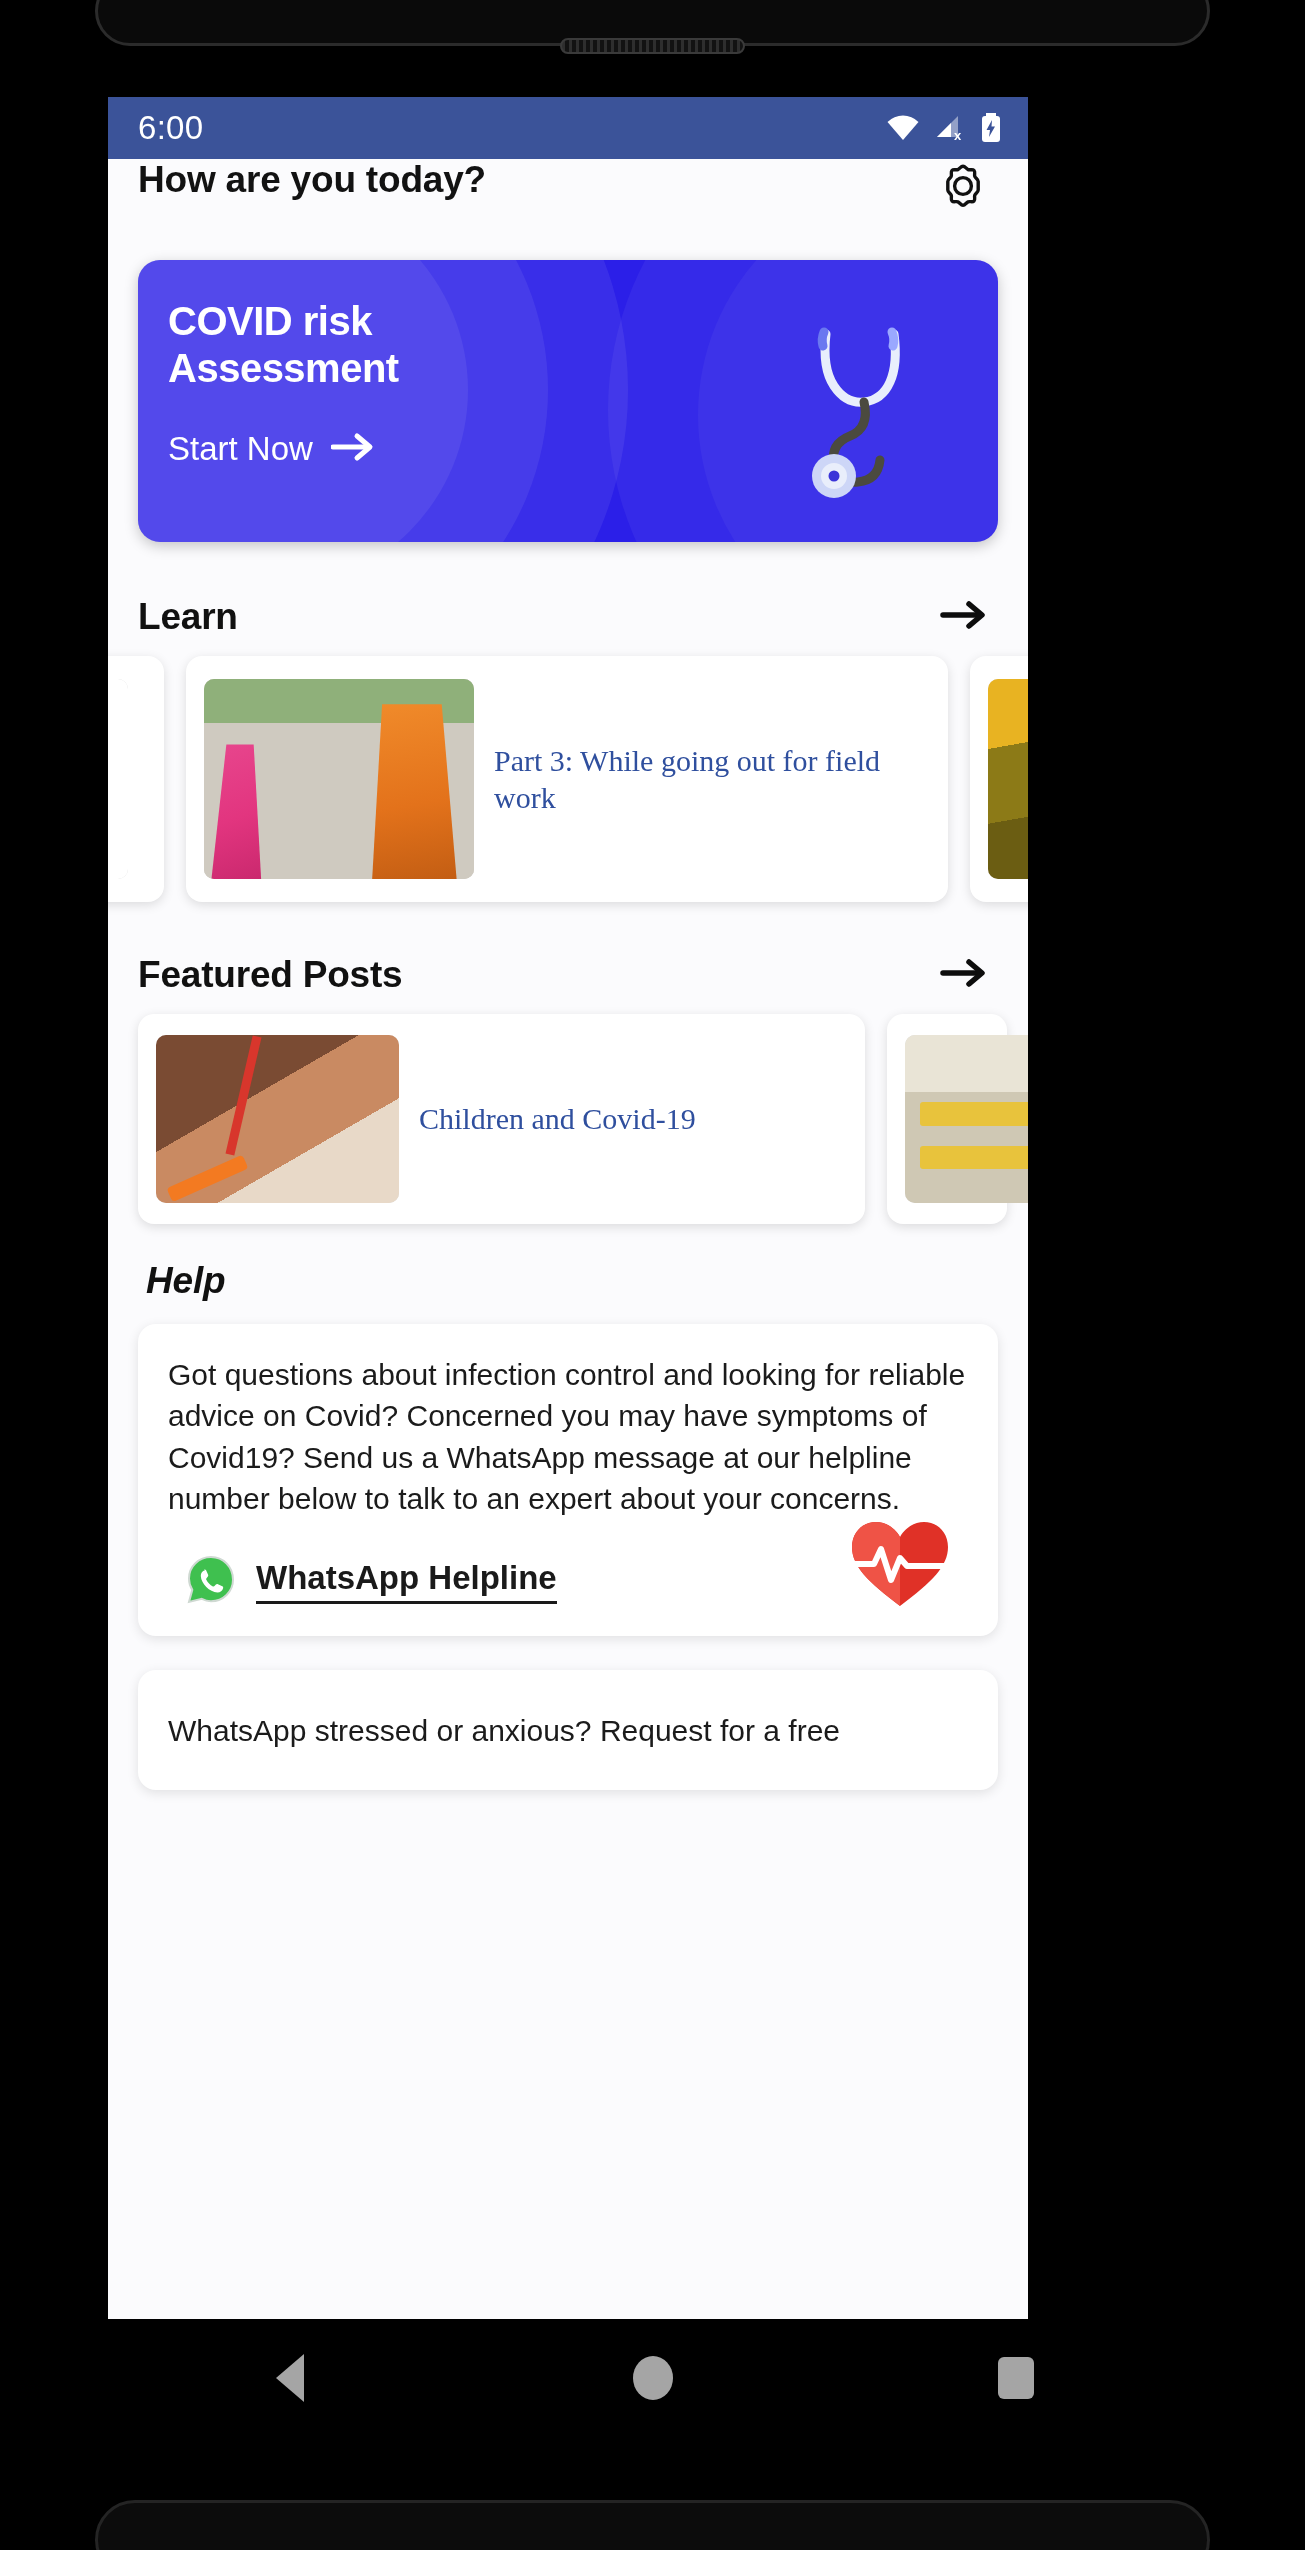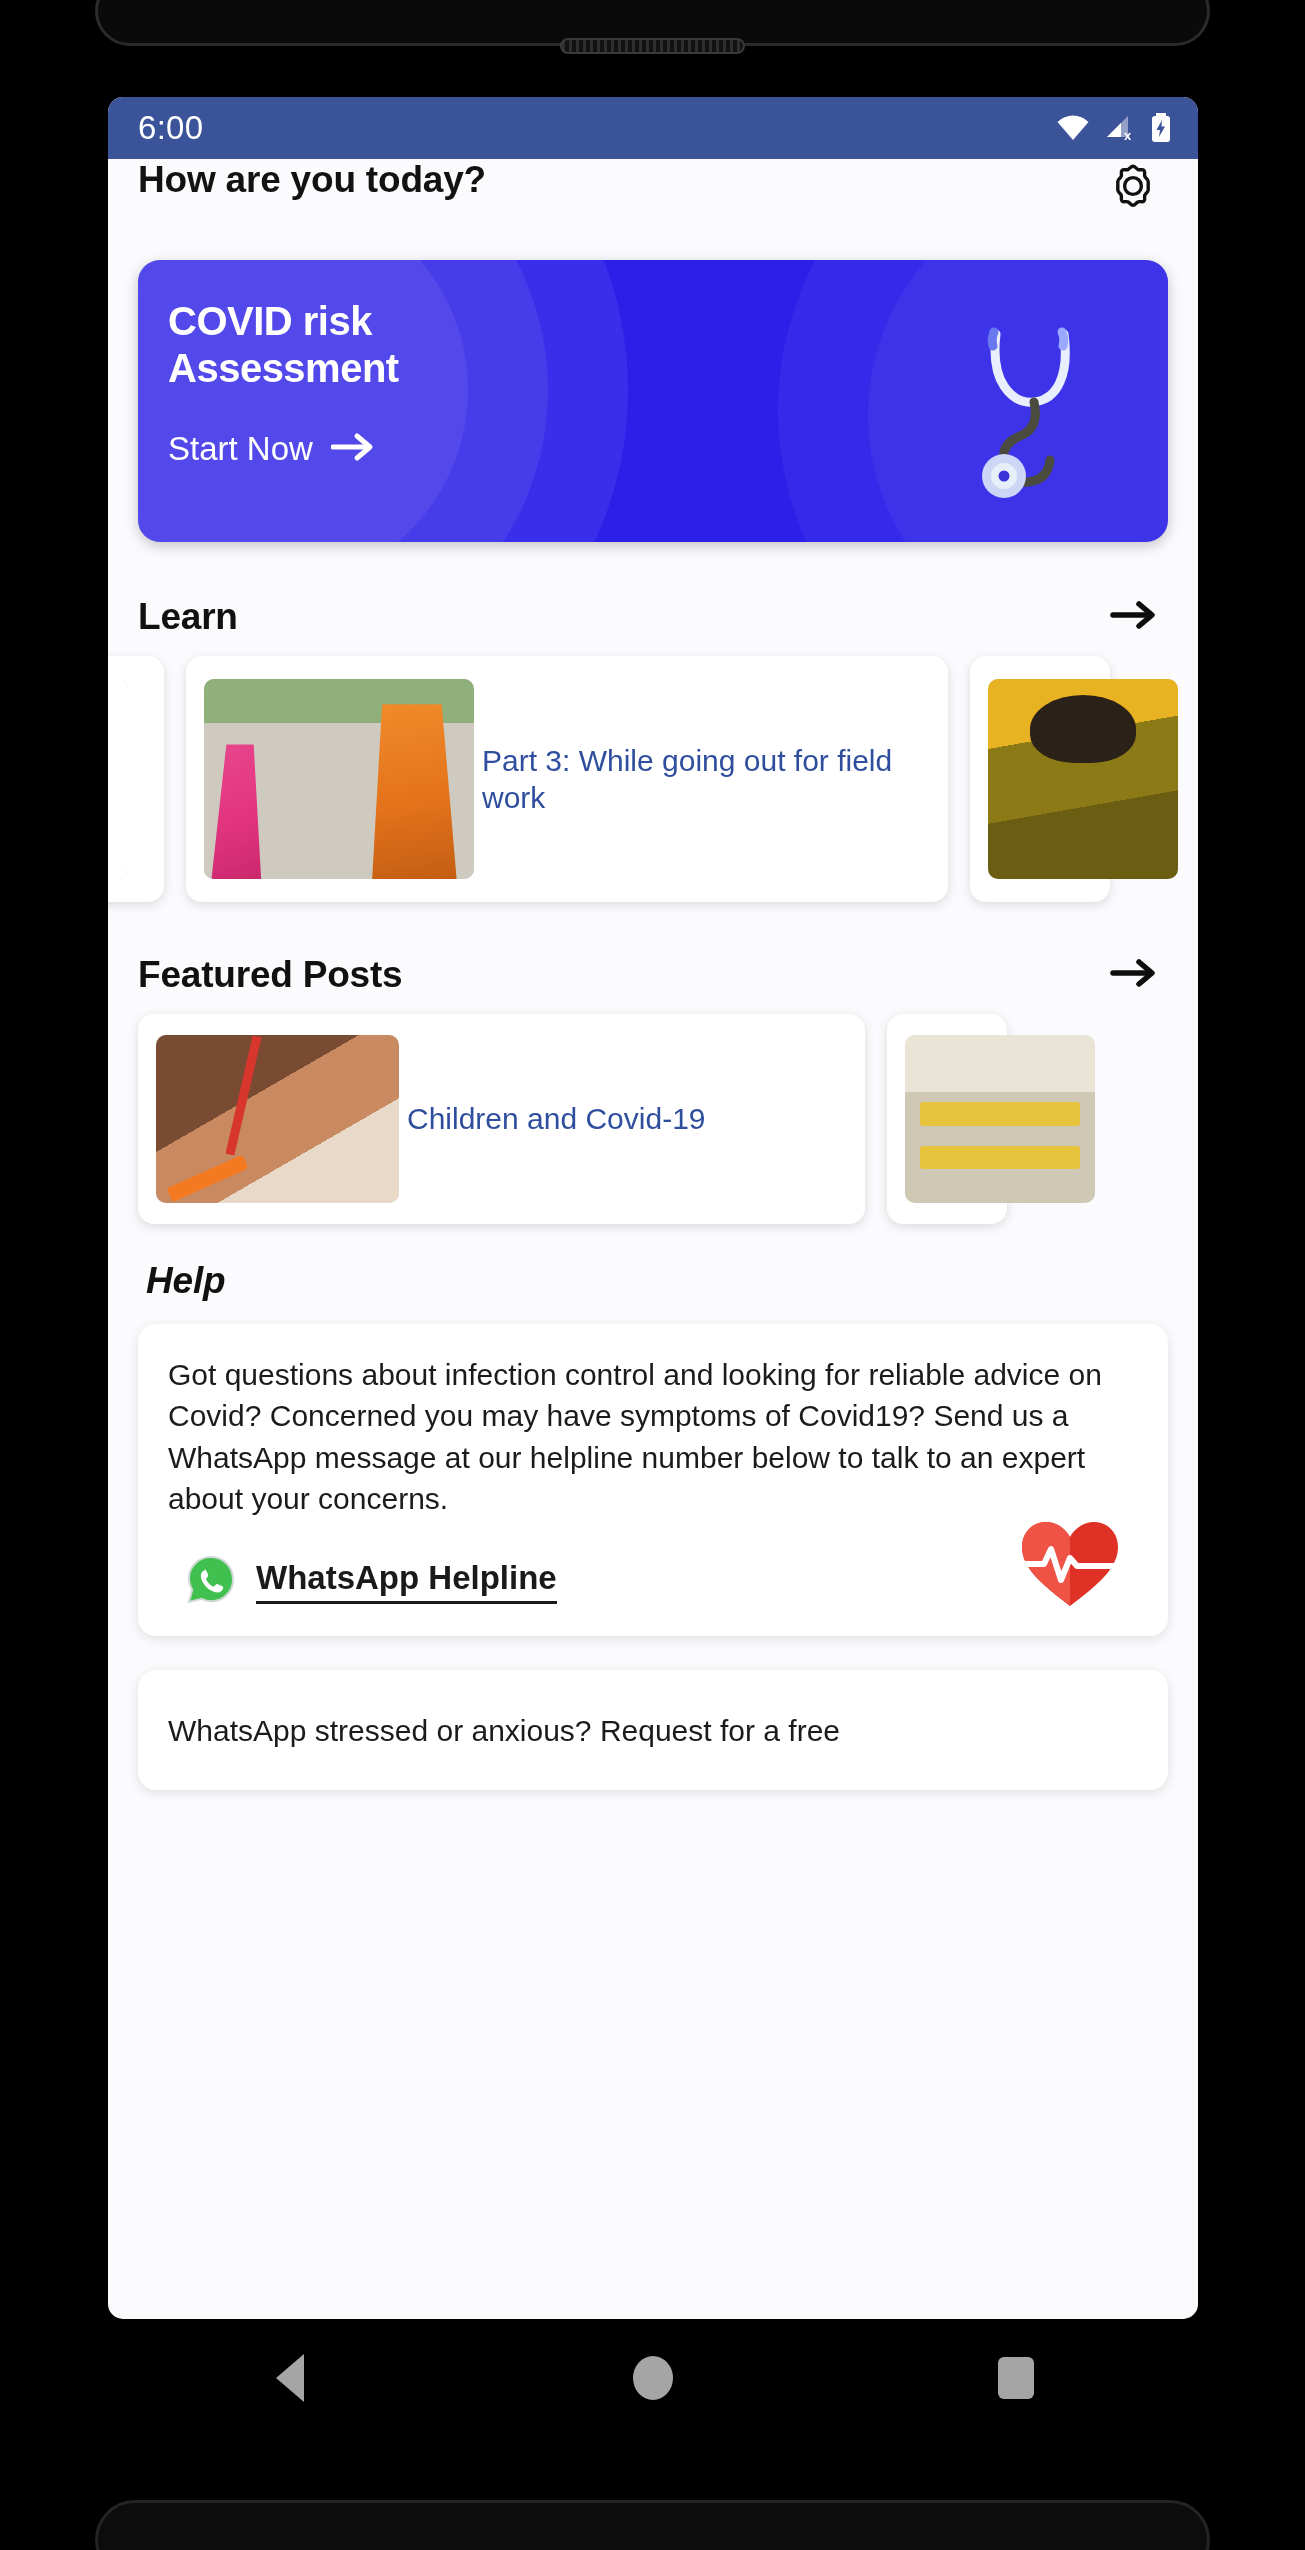--- a/index.html
+++ b/index.html
@@ -41,24 +41,23 @@
     width: 1115px; height: 80px;
     border: 3px solid #242424;
     border-radius: 44px;
     background: #0c0c0c;
   }
 
   
   #screen {
     position: absolute;
     left: 108px; top: 97px;
-    width: 1090px; height: 2222px;
+    width: 920px; height: 2222px;
     background: #fbfbfd;
     overflow: hidden;
-    border-radius: 15px;
   }
 
   
   #status-bar {
     height: 62px;
     background: #3b5399;
     display: flex;
     align-items: center;
     justify-content: space-between;
     padding: 0 26px 0 30px;
@@ -186,22 +185,23 @@
     flex: 0 0 auto;
     border-radius: 10px;
     overflow: hidden;
     background: #d8d8d8;
     position: relative;
   }
   .card-label {
     color: #2f4f9e;
     font-size: 30px;
     font-weight: 400;
-    padding: 0 8px;
+    padding: 0 20px;
     line-height: 1.25;
+    font-family: Liberation Serif, serif;
   }
 
   
   #learn-carousel { padding-left: 0; margin-left: -60px; }
   #learn-carousel .carousel-card { height: 246px; }
   #learn-card-prev { width: 116px; }
   #learn-card-main { width: 762px; padding: 0 0 0 18px; }
   #learn-card-main .card-thumb { width: 270px; height: 200px; }
   #learn-card-next { width: 140px; padding-left: 18px; }
   #learn-card-next .card-thumb { width: 190px; height: 200px; }

